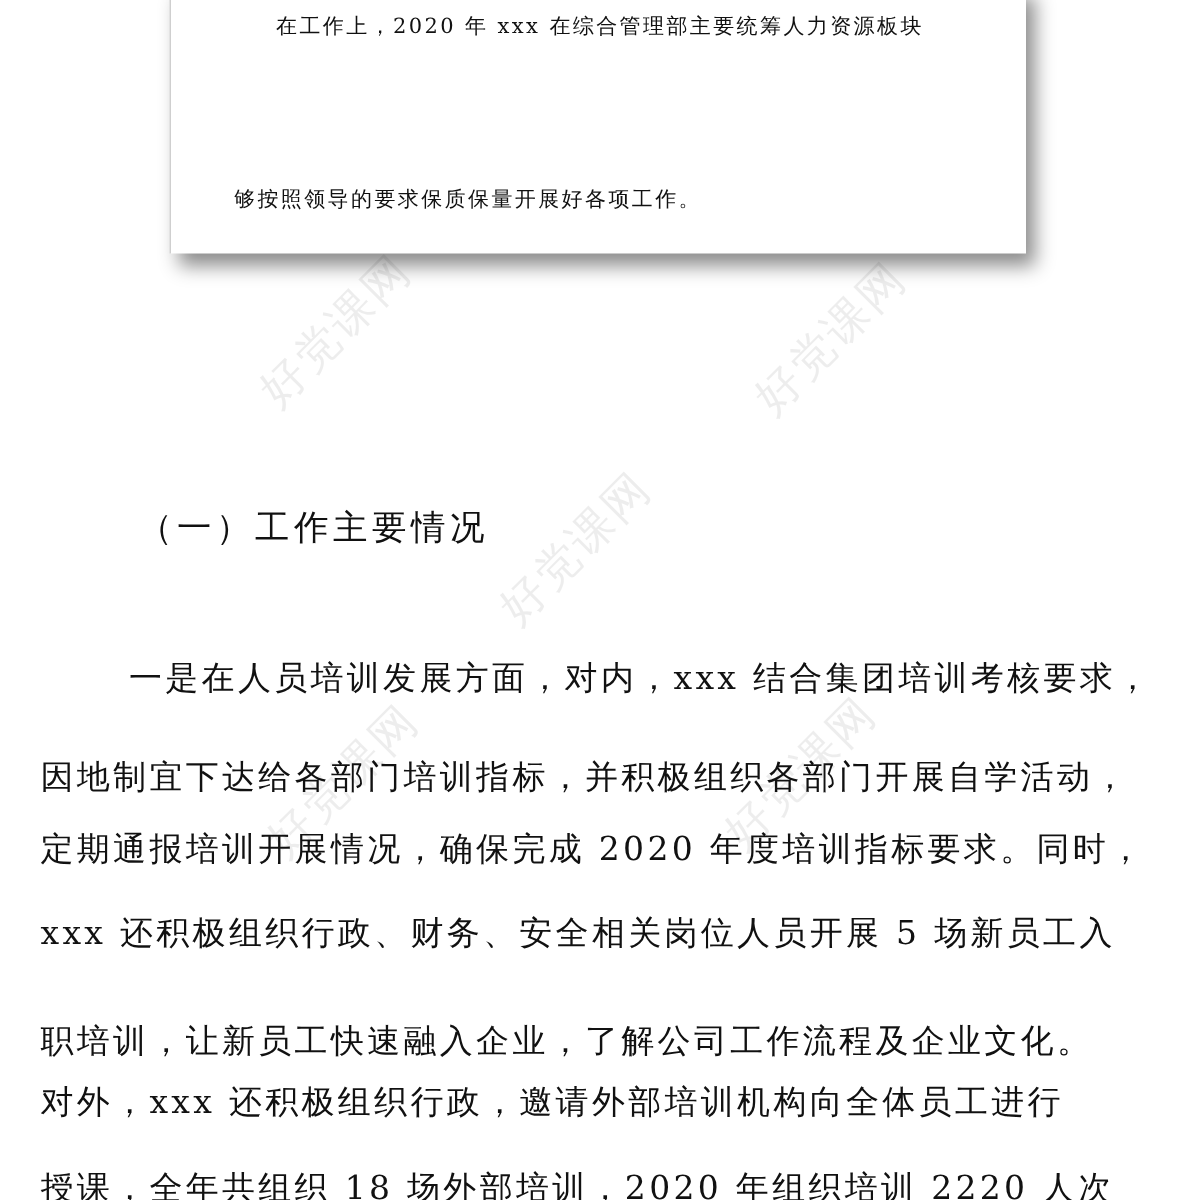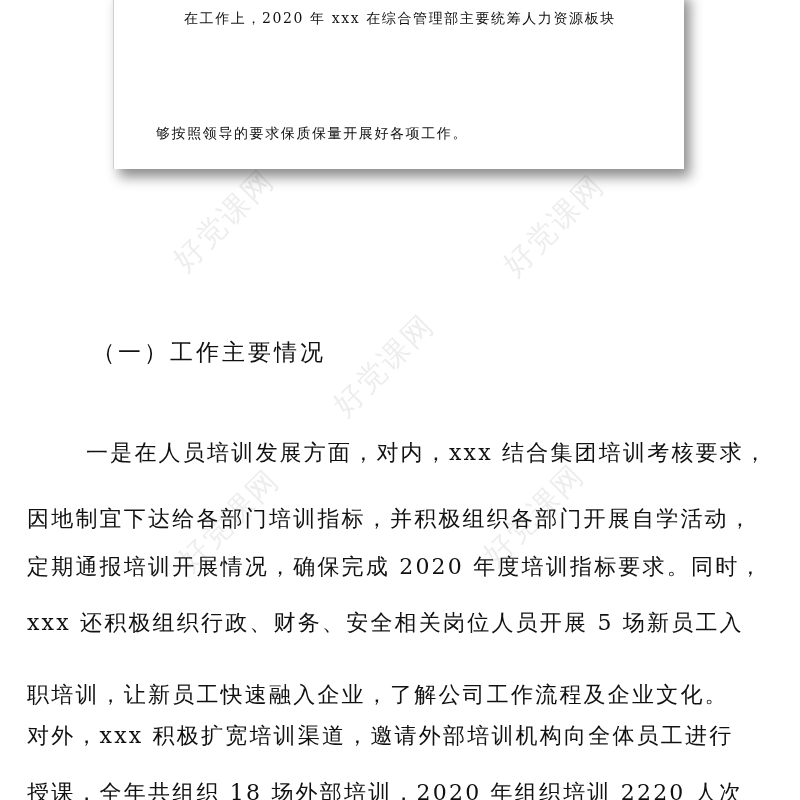--- a/index.html
+++ b/index.html
@@ -74,20 +74,20 @@
   <div class="card-line" style="top:133px;">够按照领导的要求保质保量开展好各项工作。</div>
 </div>
 
 <div class="section-heading">（一）工作主要情况</div>
 
 <div class="body-line indent" style="top:438px;">一是在人员培训发展方面，对内，xxx 结合集团培训考核要求，</div>
 <div class="body-line" style="top:494px;margin-top:10px;">因地制宜下达给各部门培训指标，并积极组织各部门开展自学活动，</div>
 <div class="body-line" style="top:552px;">定期通报培训开展情况，确保完成 2020 年度培训指标要求。同时，</div>
 <div class="body-line" style="top:608px;">xxx 还积极组织行政、财务、安全相关岗位人员开展 5 场新员工入</div>
 <div class="body-line" style="top:664px;margin-top:16px;">职培训，让新员工快速融入企业，了解公司工作流程及企业文化。</div>
-<div class="body-line" style="top:721px;">对外，xxx 积极扩宽培训渠道，邀请外部培训机构向全体员工进行</div>
+<div class="body-line" style="top:721px;">对外，xxx 还积极组织行政，邀请外部培训机构向全体员工进行</div>
 <div class="body-line" style="top:778px;">授课，全年共组织 18 场外部培训，2020 年组织培训 2220 人次</div>
 
 <div class="watermark" style="left:160px; top:200px;">好党课网</div>
 <div class="watermark" style="left:490px; top:205px;">好党课网</div>
 <div class="watermark" style="left:320px; top:345px;">好党课网</div>
 <div class="watermark" style="left:165px; top:500px;">好党课网</div>
 <div class="watermark" style="left:470px; top:495px;">好党课网</div>
 
 </body></html>

